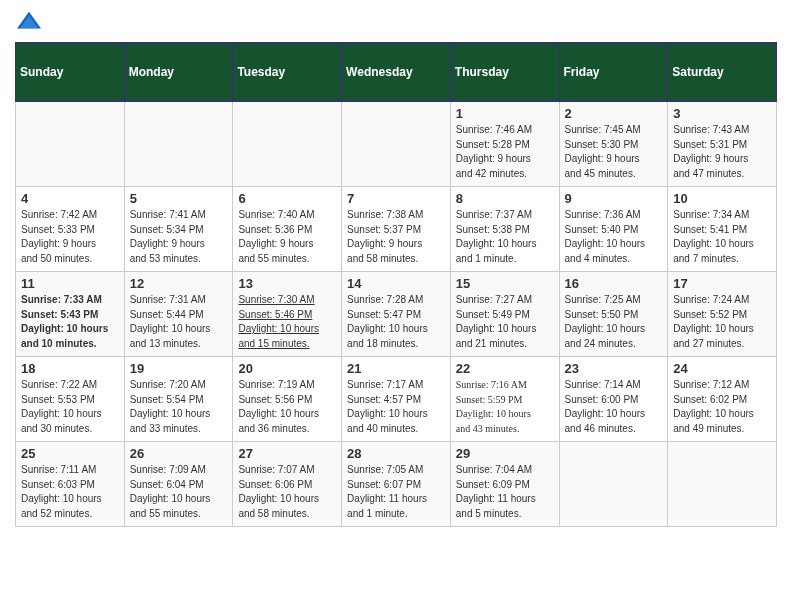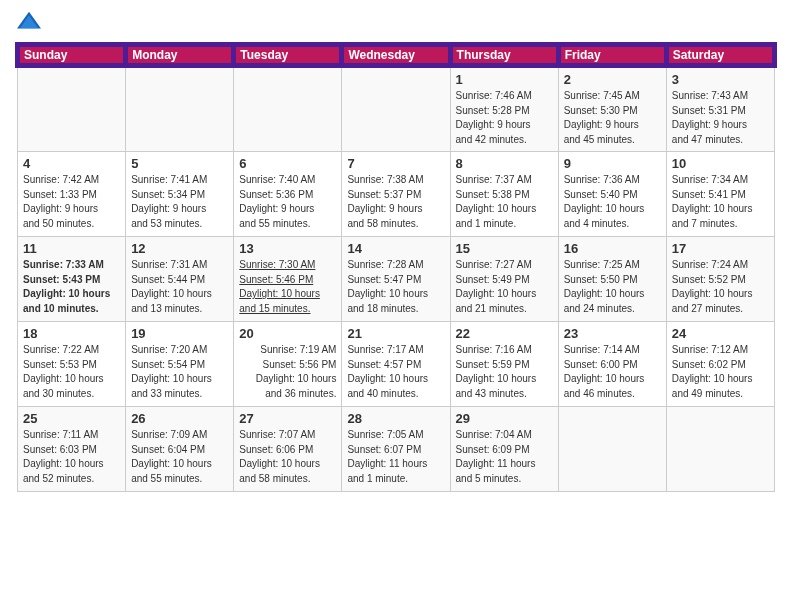--- a/index.html
+++ b/index.html
@@ -47,27 +47,27 @@
     .location-title {
       font-size: 16px;
       color: #555;
     }
     table {
       width: 100%;
       border-collapse: collapse;
       table-layout: fixed;
     }
     thead tr th {
-      background-color: #be185d;
+      background-color: #14532d;
       color: #fff;
       font-size: 12px;
       font-weight: bold;
-      padding: 1px 4px;
+      padding: 22px 4px;
       text-align: left;
-      border: 5px solid #4c1d95;
+      border: 1px solid #4c1d95;
     }
     tbody tr td {
       border: 1px solid #ccc;
       vertical-align: top;
       padding: 4px 5px;
       font-size: 10.5px;
       color: #333;
       height: 85px;
     }
     tbody tr:nth-child(odd) td {
@@ -148,21 +148,21 @@
           <div class="cell-info" style="white-space: pre-line;">Sunrise: 7:43 AM
 Sunset: 5:31 PM
 Daylight: 9 hours
 and 47 minutes.</div>
         </td>
       </tr>
       <tr>
         <td>
           <span class="day-number">4</span>
           <div class="cell-info" style="white-space: pre-line;">Sunrise: 7:42 AM
-Sunset: 1:33 PM
+Sunset: 5:33 PM
 Daylight: 9 hours
 and 50 minutes.</div>
         </td>
         <td>
           <span class="day-number">5</span>
           <div class="cell-info" style="white-space: pre-line;">Sunrise: 7:41 AM
 Sunset: 5:34 PM
 Daylight: 9 hours
 and 53 minutes.</div>
         </td>
@@ -263,35 +263,35 @@
         </td>
         <td>
           <span class="day-number">19</span>
           <div class="cell-info" style="white-space: pre-line;">Sunrise: 7:20 AM
 Sunset: 5:54 PM
 Daylight: 10 hours
 and 33 minutes.</div>
         </td>
         <td>
           <span class="day-number">20</span>
-          <div class="cell-info" style="white-space: pre-line; text-align: right;">Sunrise: 7:19 AM
+          <div class="cell-info" style="white-space: pre-line;">Sunrise: 7:19 AM
 Sunset: 5:56 PM
 Daylight: 10 hours
 and 36 minutes.</div>
         </td>
         <td>
           <span class="day-number">21</span>
           <div class="cell-info" style="white-space: pre-line;">Sunrise: 7:17 AM
 Sunset: 4:57 PM
 Daylight: 10 hours
 and 40 minutes.</div>
         </td>
         <td>
           <span class="day-number">22</span>
-          <div class="cell-info" style="white-space: pre-line;">Sunrise: 7:16 AM
+          <div class="cell-info" style="white-space: pre-line; font-family: Liberation Serif, serif;">Sunrise: 7:16 AM
 Sunset: 5:59 PM
 Daylight: 10 hours
 and 43 minutes.</div>
         </td>
         <td>
           <span class="day-number">23</span>
           <div class="cell-info" style="white-space: pre-line;">Sunrise: 7:14 AM
 Sunset: 6:00 PM
 Daylight: 10 hours
 and 46 minutes.</div>

